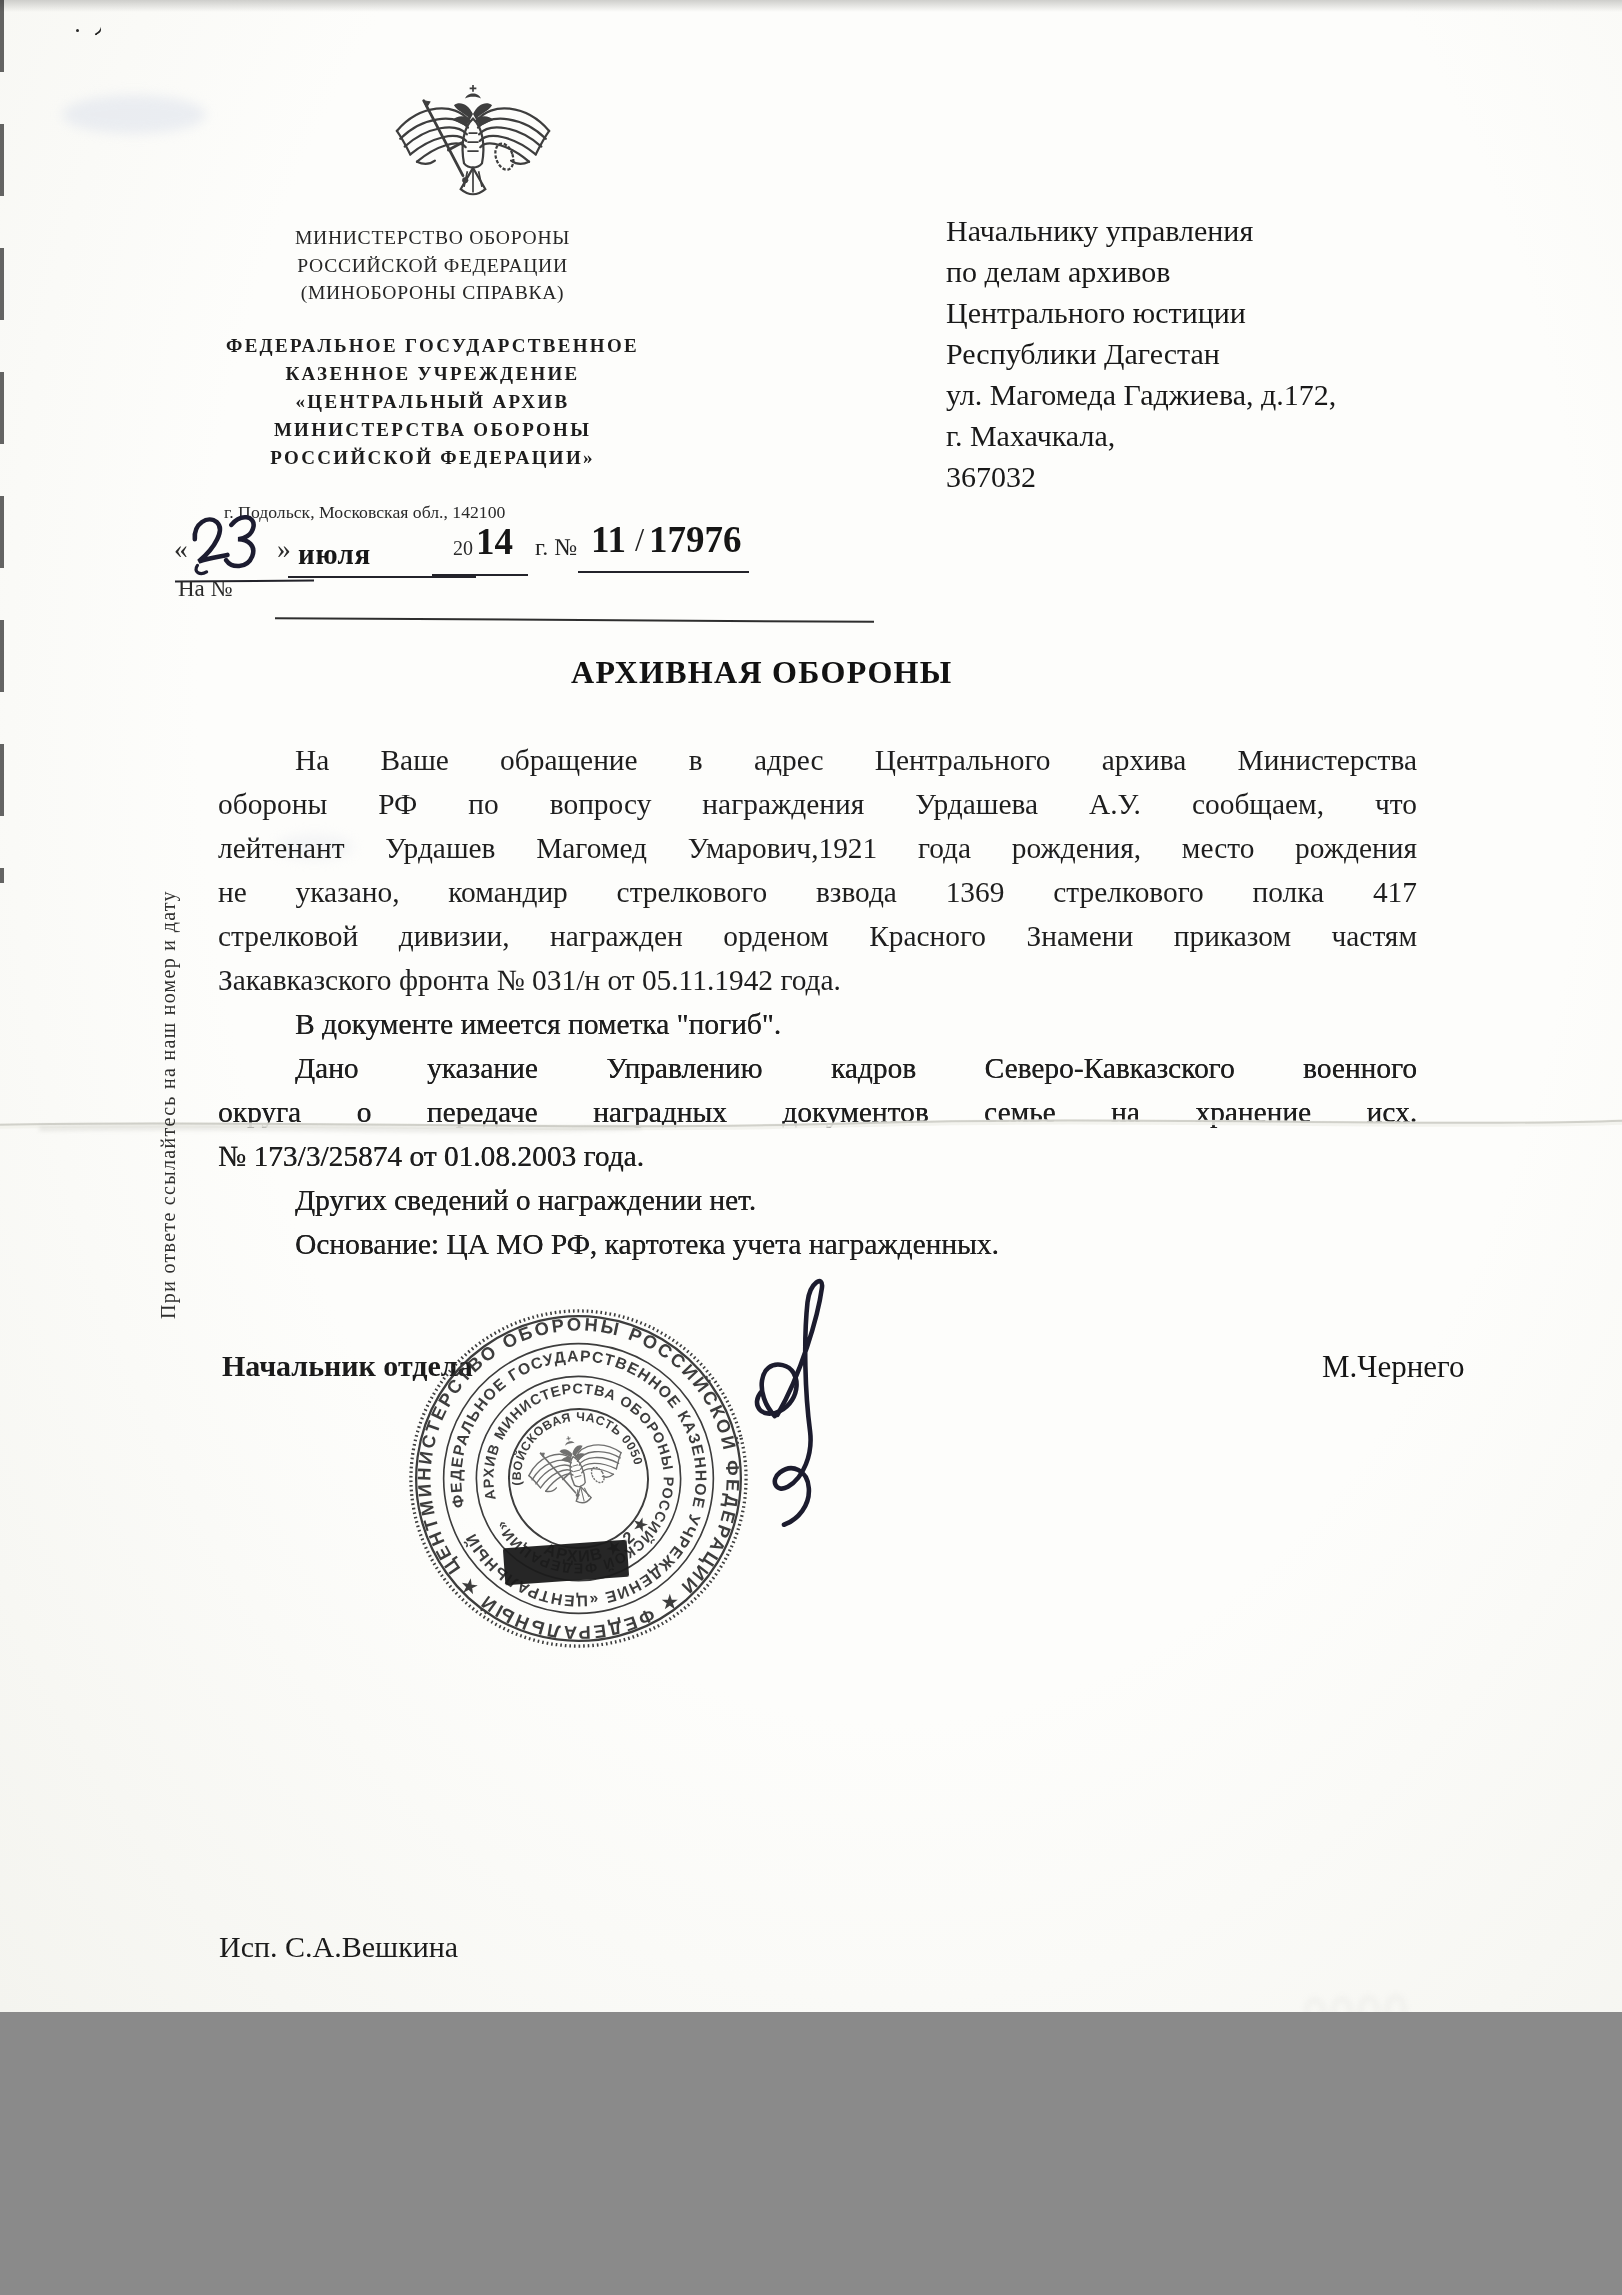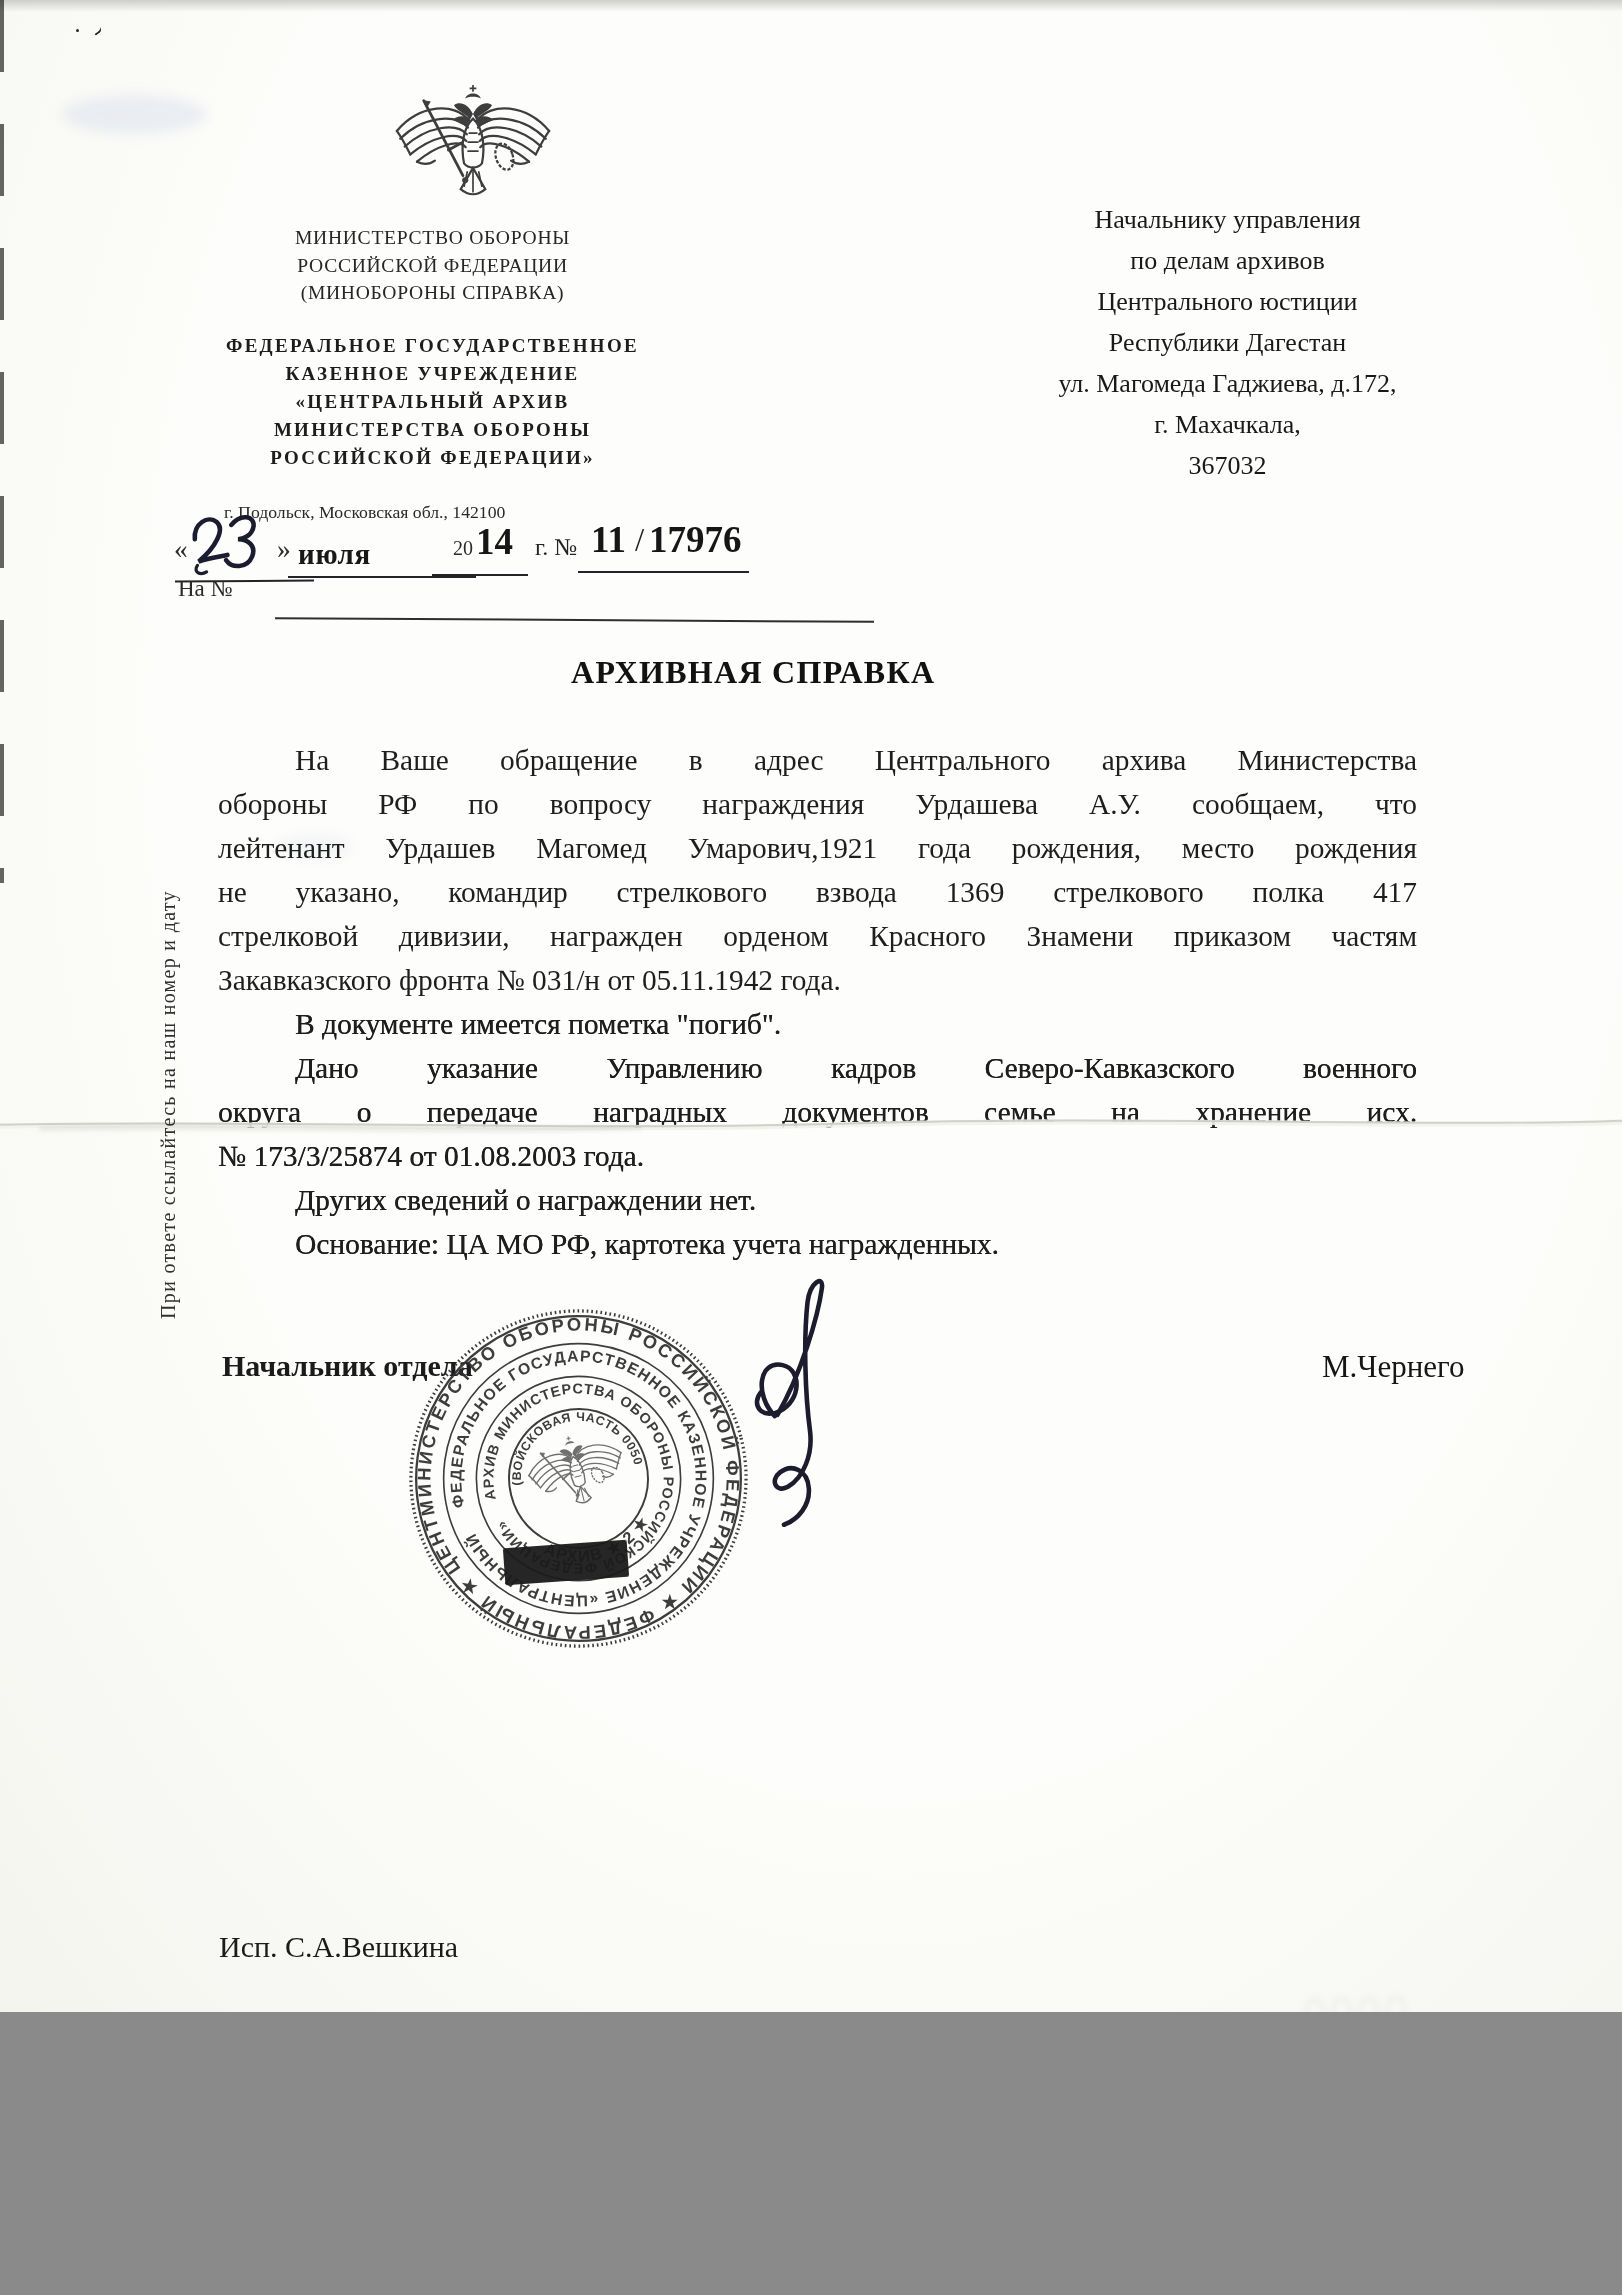--- a/index.html
+++ b/index.html
@@ -38,21 +38,21 @@
   #dl-sl{left:635px;top:522px;font-size:33px;color:#222;}
   #dl-n2{left:649px;top:518px;font-size:37px;font-weight:700;color:#161616;}
   .uline{height:2px;background:#23232a;}
   #u1{left:175px;top:580px;width:139px;transform:rotate(-.5deg);}
   #u2{left:288px;top:576px;width:188px;}
   #u3{left:432px;top:574px;width:96px;}
   #u4{left:578px;top:571px;width:171px;}
   #ref-label{left:178px;top:576px;font-size:23px;color:#2a2a2a;}
   #ref-line{left:275px;top:619px;width:599px;height:1.6px;background:#2e2e2e;transform:rotate(.35deg);}
   
-  #recipient{left:946px;top:199px;width:563px;text-align:center;font-size:26px;line-height:41px;color:#191919;}
+  #recipient{left:946px;top:210px;width:563px;text-align:left;font-size:30px;line-height:41px;color:#191919;}
   
   #doc-title{left:571px;top:654px;font-size:32px;font-weight:700;letter-spacing:1.3px;color:#121212;}
   
   #body-block{left:218px;top:738px;width:1199px;font-size:29.4px;line-height:44px;color:#1e1e1e;}
   .jline{text-align:justify;text-align-last:justify;}
   .eline{text-align:left;}
   .ind{padding-left:77px;}
   .hv{text-shadow:0.3px 0 0 #1a1a1a;}
   
   #sig-title{left:222px;top:1349px;font-size:30px;color:#1b1b1b;font-weight:bold;}
@@ -168,21 +168,21 @@
   <div class="abs" id="recipient">
     <div>Начальнику управления</div>
     <div>по делам архивов</div>
     <div>Центрального юстиции</div>
     <div>Республики Дагестан</div>
     <div>ул. Магомеда Гаджиева, д.172,</div>
     <div>г. Махачкала,</div>
     <div>367032</div>
   </div>
 
-  <div class="abs" id="doc-title">АРХИВНАЯ СПРАВКА</div>
+  <div class="abs" id="doc-title">АРХИВНАЯ ОБОРОНЫ</div>
 
   <div class="abs" id="body-block">
     <div class="jline ind">На Ваше обращение в адрес Центрального архива Министерства</div>
     <div class="jline">обороны РФ по вопросу награждения Урдашева А.У. сообщаем, что</div>
     <div class="jline">лейтенант Урдашев Магомед Умарович,1921 года рождения, место рождения</div>
     <div class="jline">не указано, командир стрелкового взвода 1369 стрелкового полка 417</div>
     <div class="jline">стрелковой дивизии, награжден орденом Красного Знамени приказом частям</div>
     <div class="eline">Закавказского фронта № 031/н от 05.11.1942 года.</div>
     <div class="eline ind hv">В документе имеется пометка "погиб".</div>
     <div class="jline ind hv">Дано указание Управлению кадров Северо-Кавказского военного</div>

